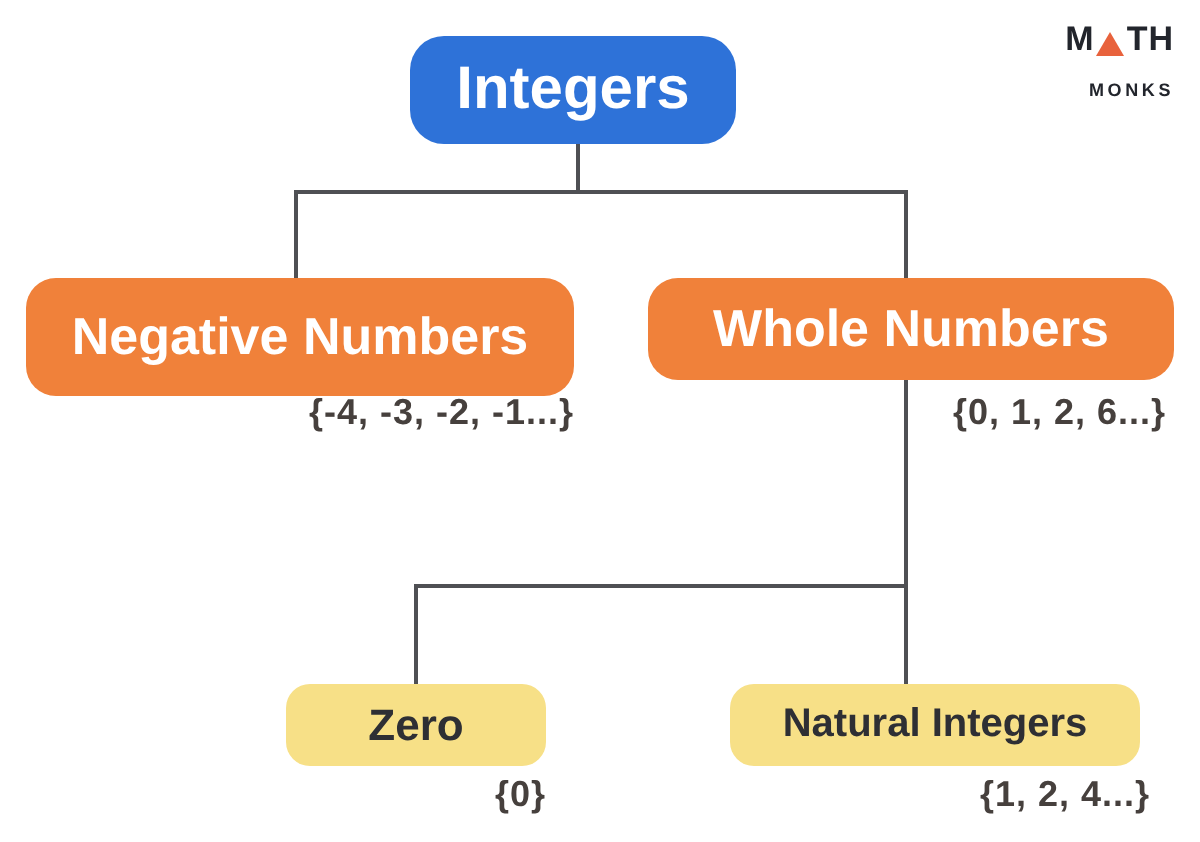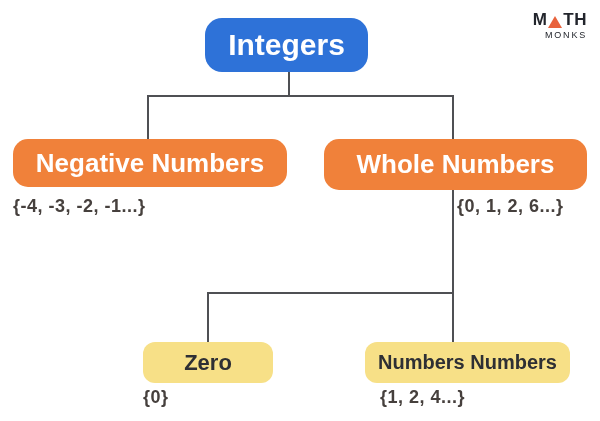--- a/index.html
+++ b/index.html
@@ -36,21 +36,21 @@
   .node-l3 {
     background: #f7e087;
     color: #2e2f34;
     border-radius: 12px;
   }
   .set-label {
     position: absolute;
     font-weight: bold;
     color: #46403d;
     font-size: 18px;
-    text-align: left;
+    text-align: right;
     letter-spacing: 0.5px;
     white-space: nowrap;
   }
   .logo {
     position: absolute;
     top: 11px;
     right: 13px;
     text-align: right;
     color: #22252c;
   }
@@ -66,49 +66,49 @@
   .logo-triangle {
     width: 0;
     height: 0;
     border-left: 7px solid transparent;
     border-right: 7px solid transparent;
     border-bottom: 12px solid #e8623c;
     display: inline-block;
     margin: 0 1px;
   }
   .logo-bottom {
-    font-weight: normal;
+    font-weight: bold;
     font-size: 9px;
     letter-spacing: 1.8px;
-    margin-top: 2px;
+    margin-top: 12px;
   }
 </style>
 </head>
 <body>
 
 <div class="stage">
 
   <div class="line" style="left:288px; top:72px; width:1.5px; height:23px;"></div>
   <div class="line" style="left:147px; top:95px; width:306px; height:1.5px;"></div>
   <div class="line" style="left:147px; top:95px; width:1.5px; height:45px;"></div>
   <div class="line" style="left:452px; top:95px; width:1.5px; height:45px;"></div>
   <div class="line" style="left:452px; top:190px; width:1.5px; height:103px;"></div>
   <div class="line" style="left:207px; top:292px; width:246.5px; height:1.5px;"></div>
   <div class="line" style="left:207px; top:292px; width:1.5px; height:50px;"></div>
   <div class="line" style="left:452px; top:292px; width:1.5px; height:50px;"></div>
 
   <div class="node node-root" style="left:205px; top:18px; width:163px; height:54px;">Integers</div>
 
-  <div class="node node-l2" style="left:13px; top:139px; width:274px; height:48px;">Negative Numbers</div>
+  <div class="node node-l2" style="left:13px; top:139px; width:274px; height:59px;">Negative Numbers</div>
 
   <div class="node node-l2" style="left:324px; top:139px; width:263px; height:51px;">Whole Numbers</div>
 
   <div class="node node-l3" style="left:143px; top:342px; width:130px; height:41px; font-size:22px;">Zero</div>
 
-  <div class="node node-l3" style="left:365px; top:342px; width:205px; height:41px; font-size:20px;">Numbers Numbers</div>
+  <div class="node node-l3" style="left:365px; top:342px; width:205px; height:41px; font-size:20px;">Natural Integers</div>
 
   <div class="set-label" style="left:13px; top:196px; width:274px;">{-4, -3, -2, -1...}</div>
 
   <div class="set-label" style="left:457px; top:196px; width:126px;">{0, 1, 2, 6...}</div>
 
   <div class="set-label" style="left:143px; top:387px; width:130px;">{0}</div>
 
   <div class="set-label" style="left:380px; top:387px; width:195px;">{1, 2, 4...}</div>
 
   <div class="logo">

